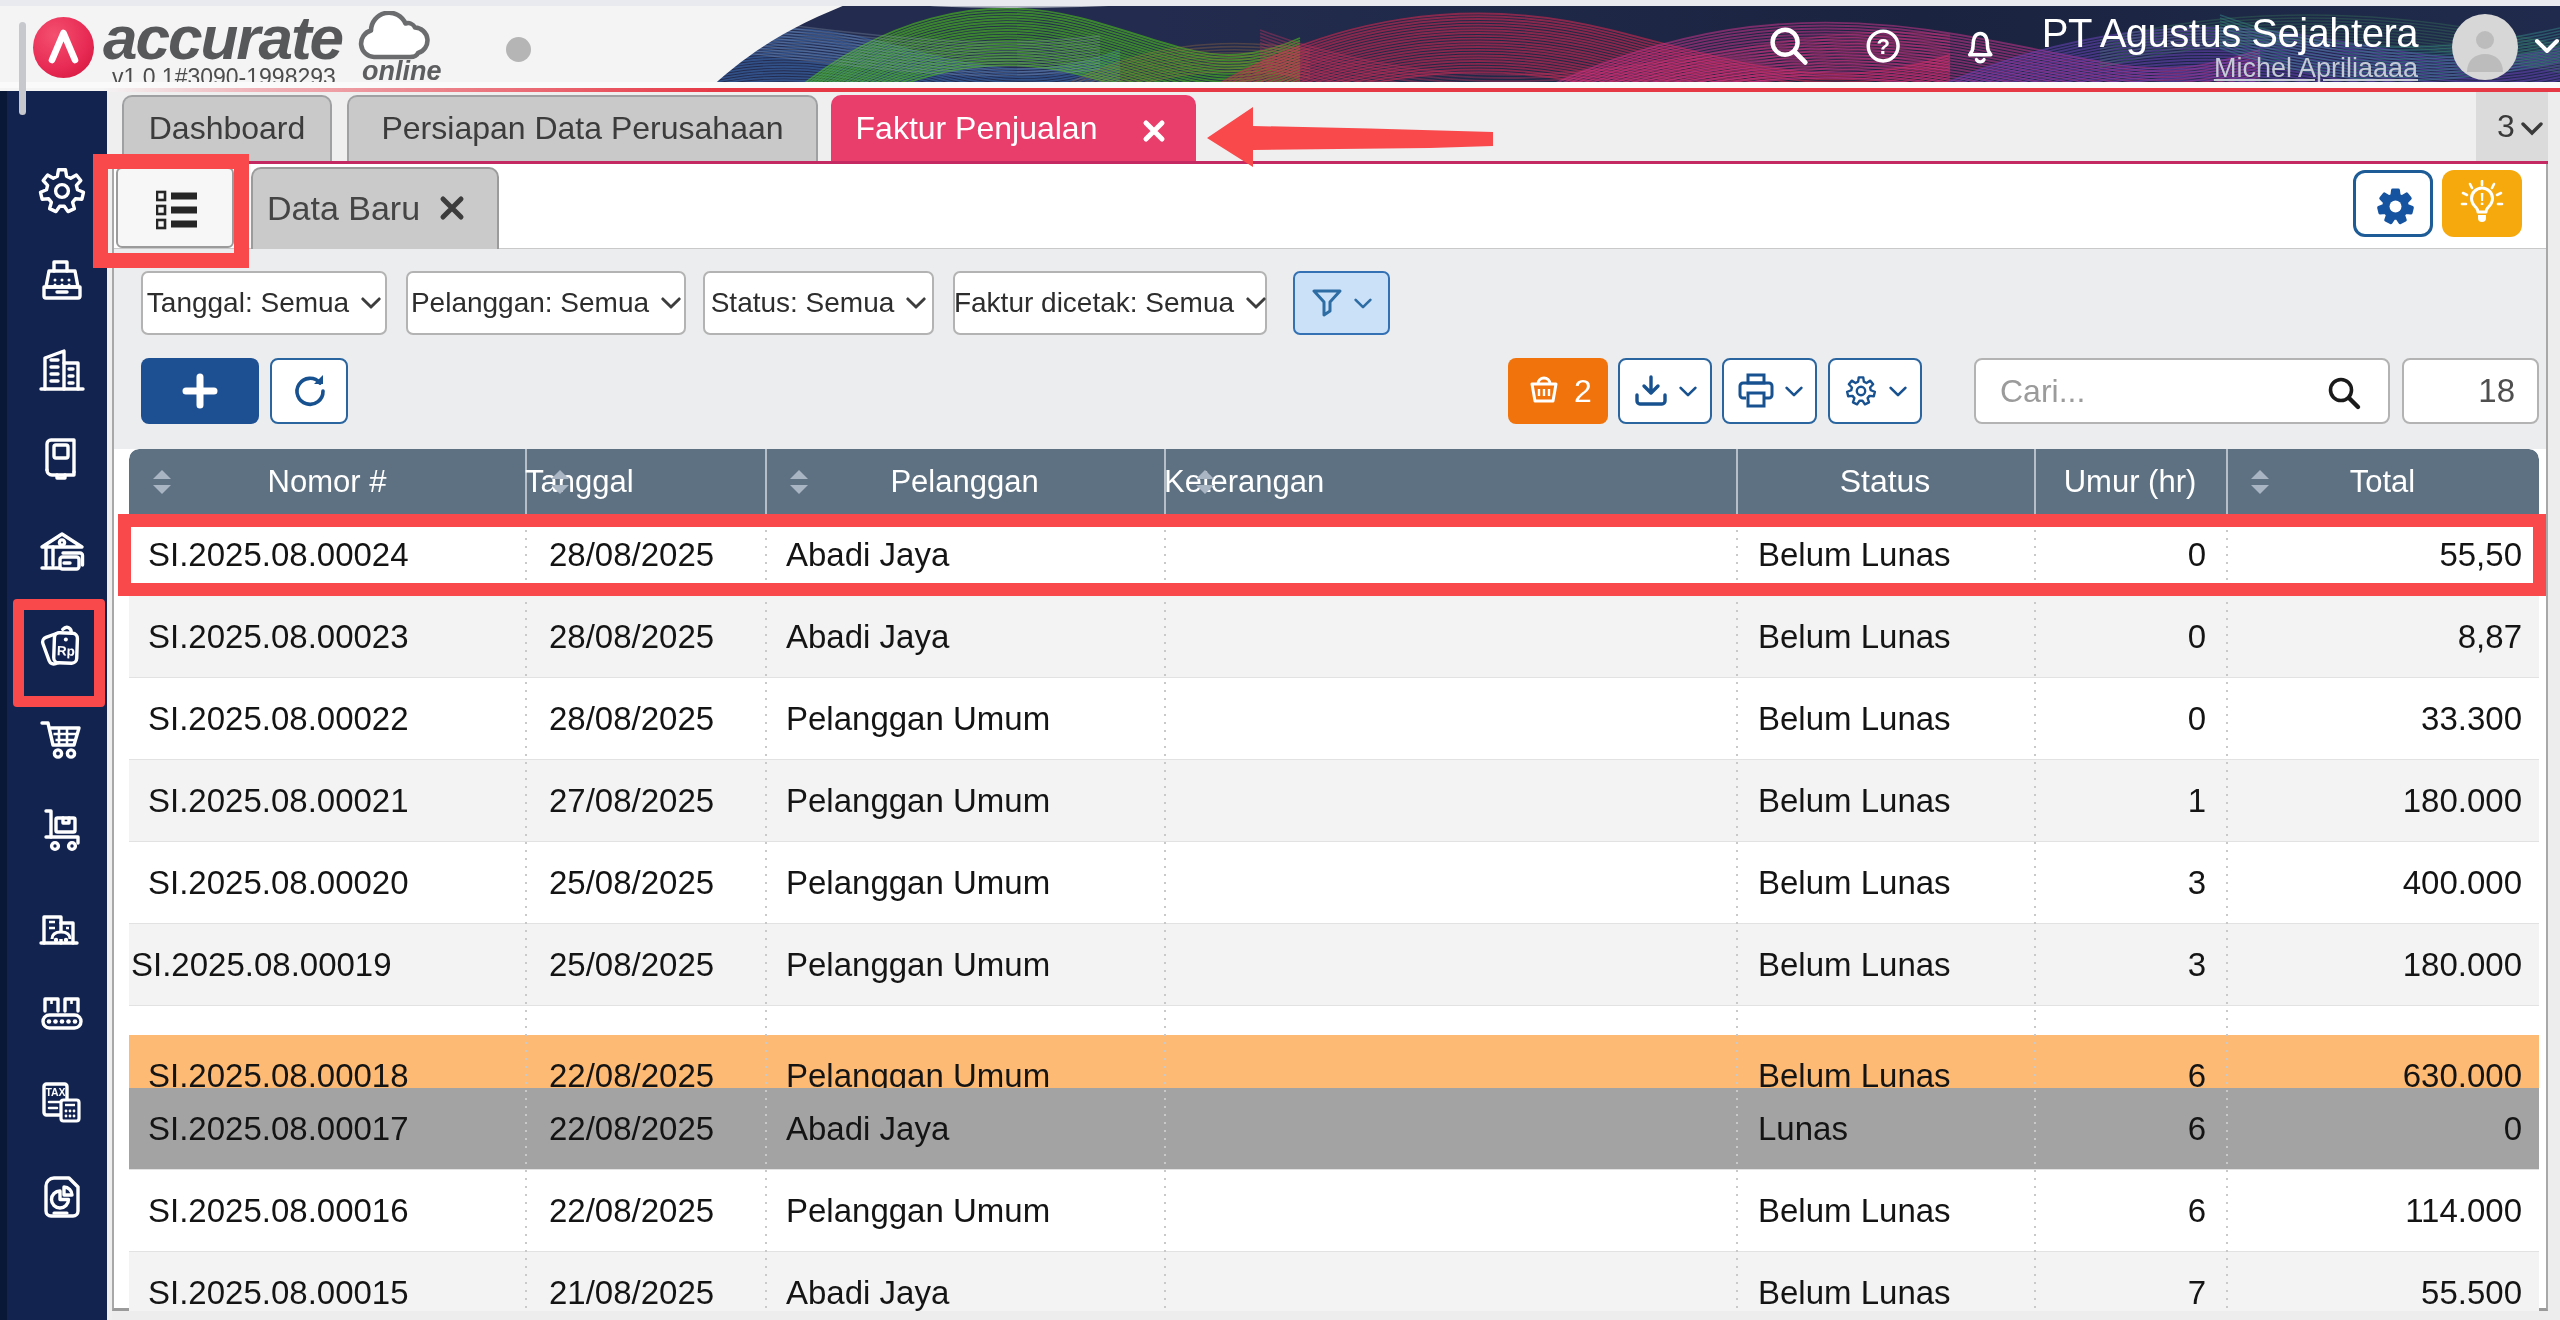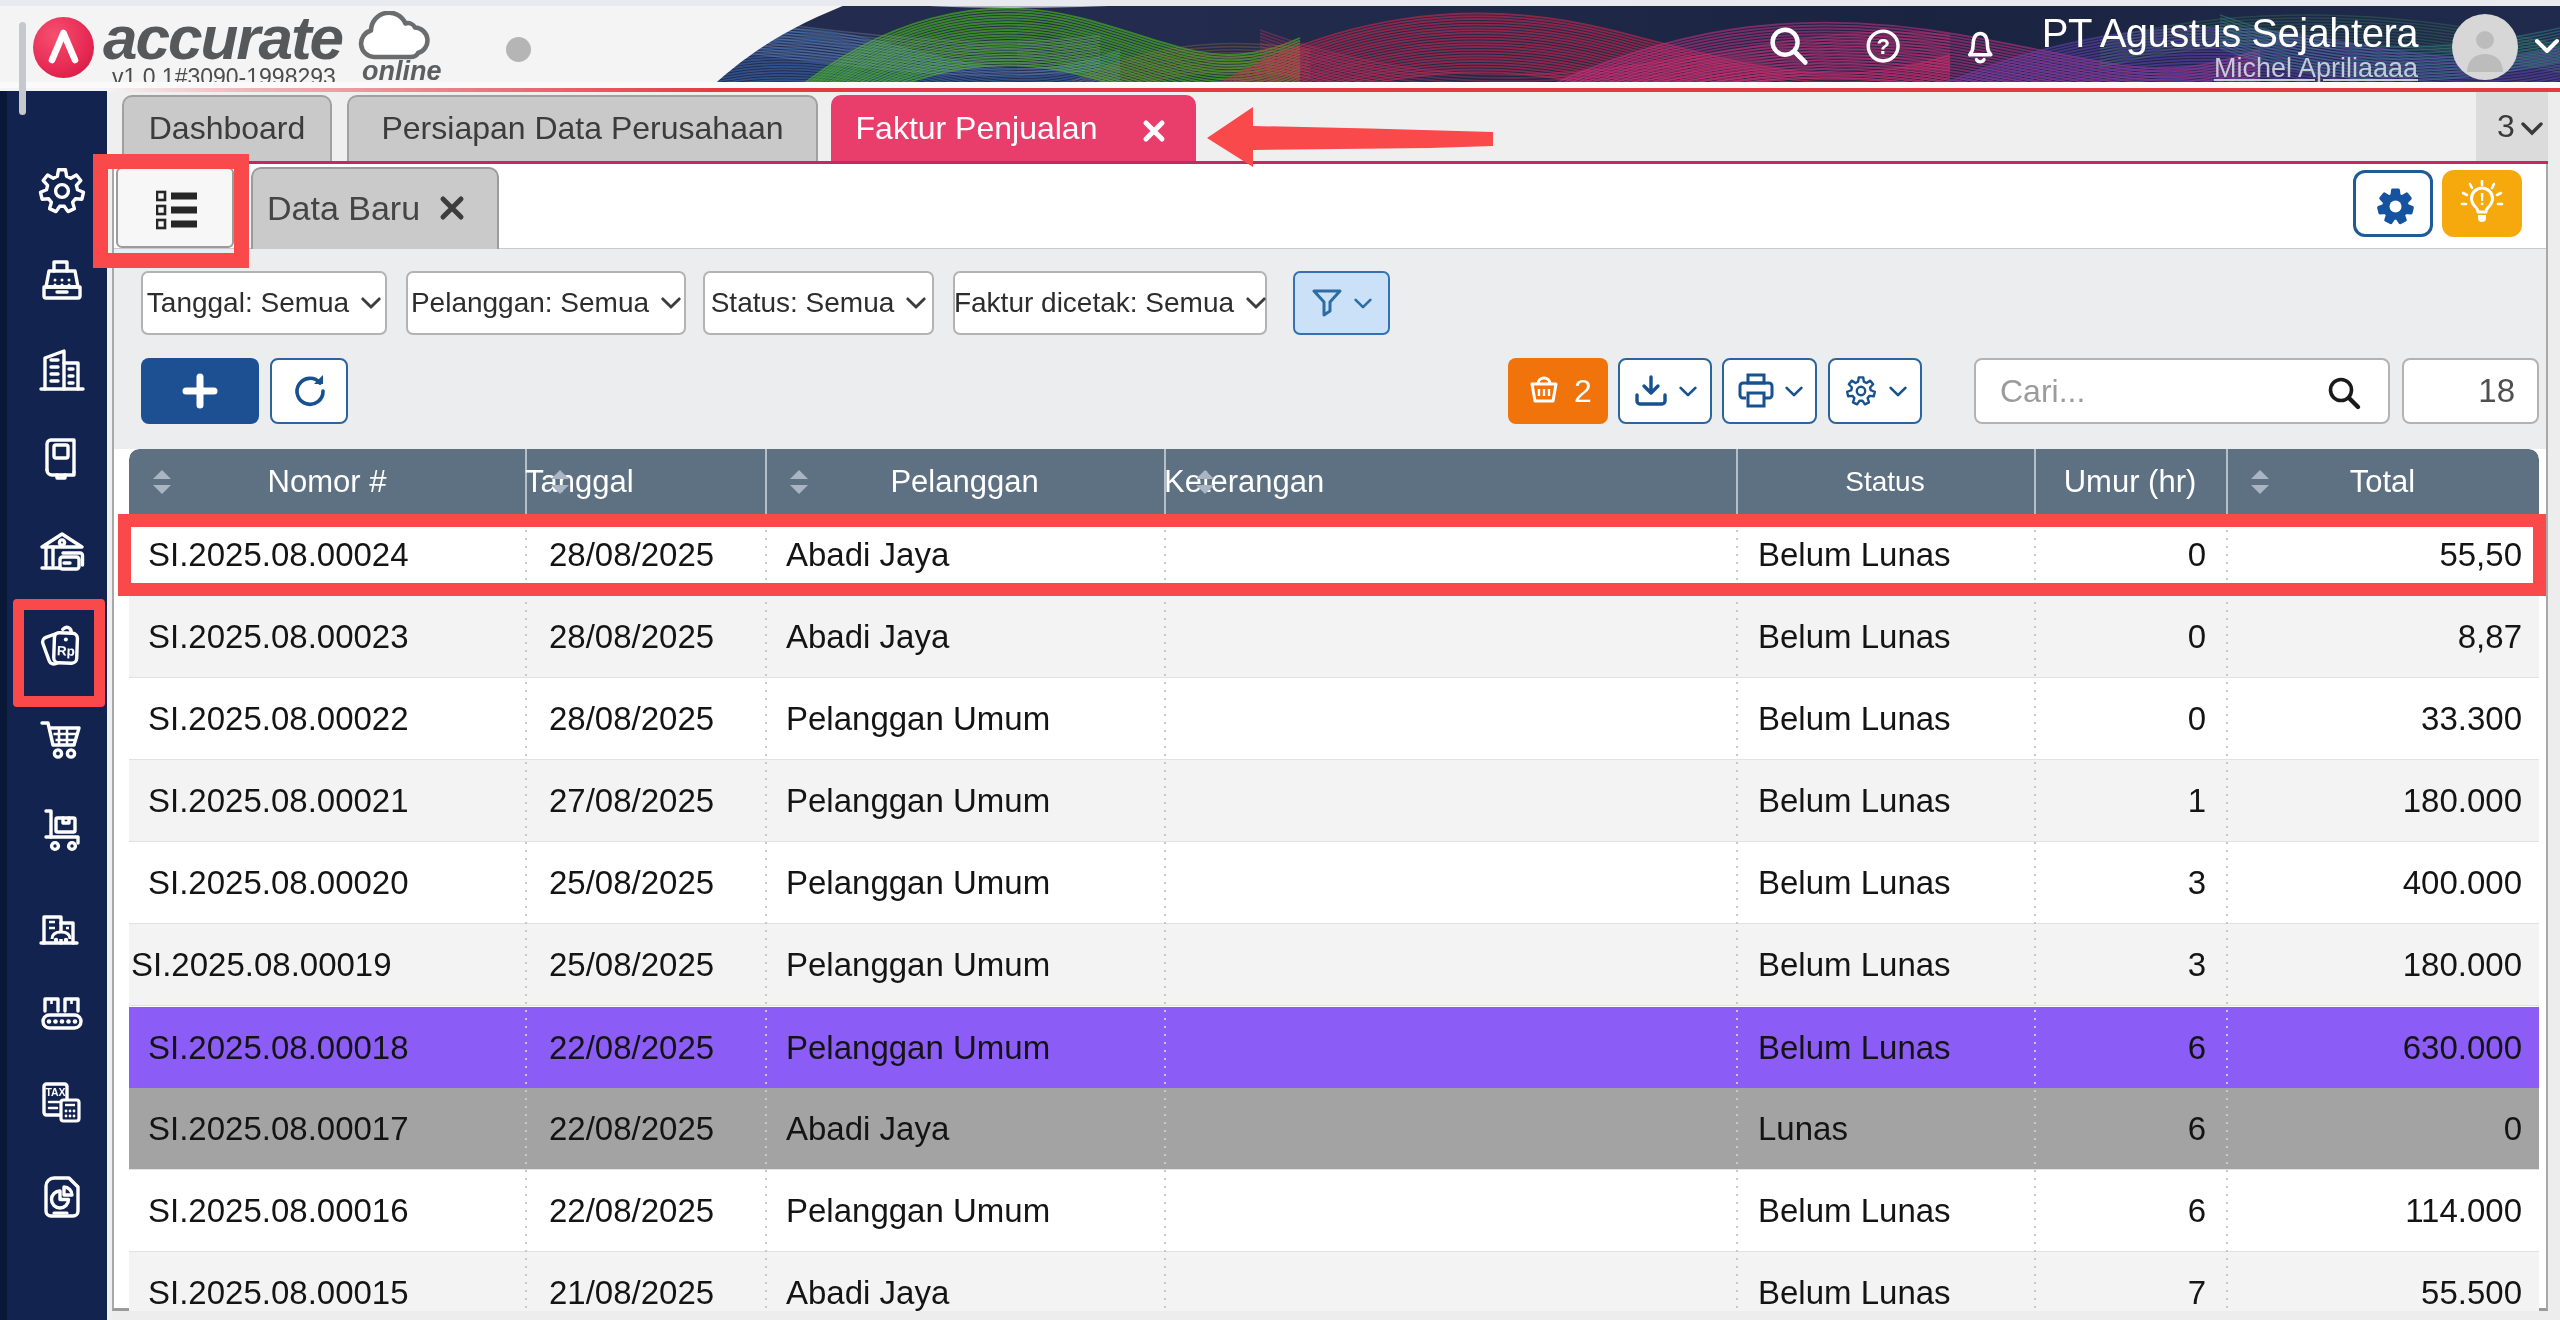--- a/index.html
+++ b/index.html
@@ -529,21 +529,21 @@
         <div style="position:absolute;left:396px;top:0;width:2px;height:65px;background:rgba(255,255,255,.55)"></div>
 <div style="position:absolute;left:636px;top:0;width:2px;height:65px;background:rgba(255,255,255,.55)"></div>
 <div style="position:absolute;left:1035px;top:0;width:2px;height:65px;background:rgba(255,255,255,.55)"></div>
 <div style="position:absolute;left:1607px;top:0;width:2px;height:65px;background:rgba(255,255,255,.55)"></div>
 <div style="position:absolute;left:1905px;top:0;width:2px;height:65px;background:rgba(255,255,255,.55)"></div>
 <div style="position:absolute;left:2097px;top:0;width:2px;height:65px;background:rgba(255,255,255,.55)"></div>
 <div style="position:absolute;left:0px;top:0;width:396px;height:65px;line-height:65px;text-align:center;color:#fff;font-size:31px">Nomor #</div>
 <div style="position:absolute;left:396px;top:0;width:240px;height:65px;line-height:65px;color:#fff;font-size:31px">Tanggal</div>
 <div style="position:absolute;left:636px;top:0;width:399px;height:78px;line-height:65px;text-align:center;color:#fff;font-size:31px">Pelanggan</div>
 <div style="position:absolute;left:1035px;top:0;width:572px;height:65px;line-height:65px;text-align:left;color:#fff;font-size:31px">Keterangan</div>
-<div style="position:absolute;left:1607px;top:0;width:298px;height:65px;line-height:65px;text-align:center;color:#fff;font-size:28px">Status</div>
+<div style="position:absolute;left:1607px;top:0;width:298px;height:65px;line-height:65px;text-align:center;color:#fff;font-size:32px">Status</div>
 <div style="position:absolute;left:1905px;top:0;width:192px;height:65px;line-height:65px;text-align:center;color:#fff;font-size:31px">Umur (hr)</div>
 <div style="position:absolute;left:2097px;top:0;width:313px;height:65px;line-height:65px;text-align:center;color:#fff;font-size:31px">Total</div>
 <svg style="position:absolute;left:23px;top:20px" width="20" height="26" viewBox="0 0 20 26">
           <path d="M10 1 L19 10 H1 z" fill="#a9b5c3"></path>
           <path d="M10 25 L1 16 h18 z" fill="#a9b5c3"></path>
         </svg>
         <svg style="position:absolute;left:421px;top:20px" width="20" height="26" viewBox="0 0 20 26">
           <path d="M10 1 L19 10 H1 z" fill="#a9b5c3"></path>
           <path d="M10 25 L1 16 h18 z" fill="#a9b5c3"></path>
         </svg>
@@ -601,21 +601,21 @@
         <div class="c r" style="left:2097px;width:296px">400.000</div>
       </div>
 <div class="row" style="top:475px;background:#f3f3f4">
         <div class="c" style="left:2px;width:377px">SI.2025.08.00019</div>
         <div class="c" style="left:420px;width:216px">25/08/2025</div>
         <div class="c" style="left:657px;width:378px">Pelanggan Umum</div>
         <div class="c" style="left:1629px;width:276px">Belum Lunas</div>
         <div class="c r" style="left:1905px;width:172px">3</div>
         <div class="c r" style="left:2097px;width:296px">180.000</div>
       </div>
-<div class="row" style="top:558px;background:#8b5cf6">
+<div class="row" style="top:586px;background:#fdba74">
         <div class="c" style="left:19px;width:377px">SI.2025.08.00018</div>
         <div class="c" style="left:420px;width:216px">22/08/2025</div>
         <div class="c" style="left:657px;width:378px">Pelanggan Umum</div>
         <div class="c" style="left:1629px;width:276px">Belum Lunas</div>
         <div class="c r" style="left:1905px;width:172px">6</div>
         <div class="c r" style="left:2097px;width:296px">630.000</div>
       </div>
 <div class="row" style="top:639px;background:#a3a3a3">
         <div class="c" style="left:19px;width:377px">SI.2025.08.00017</div>
         <div class="c" style="left:420px;width:216px">22/08/2025</div>

